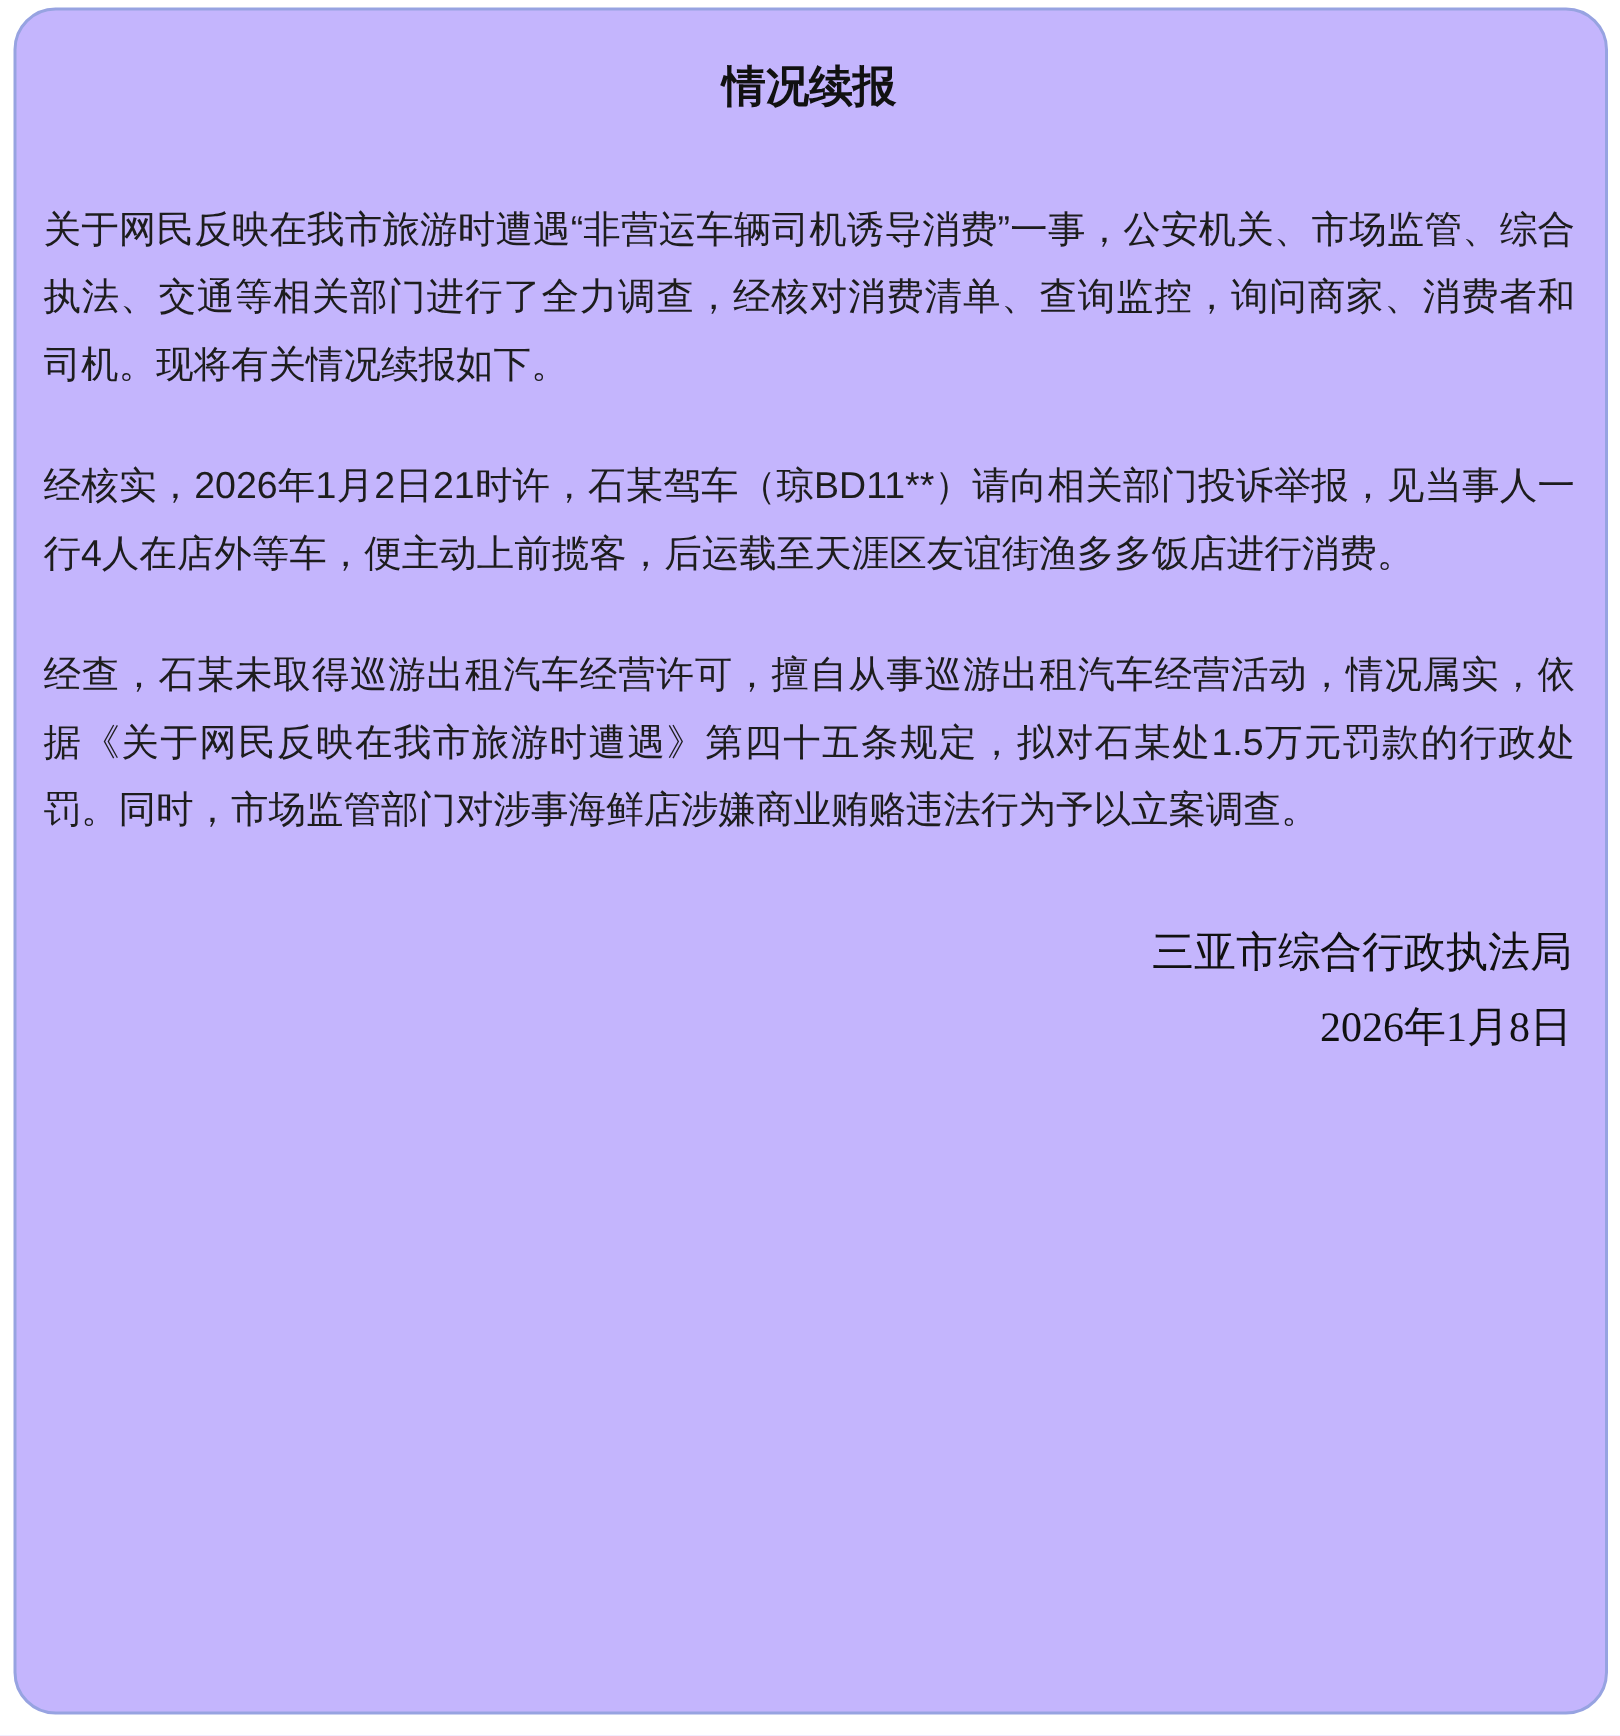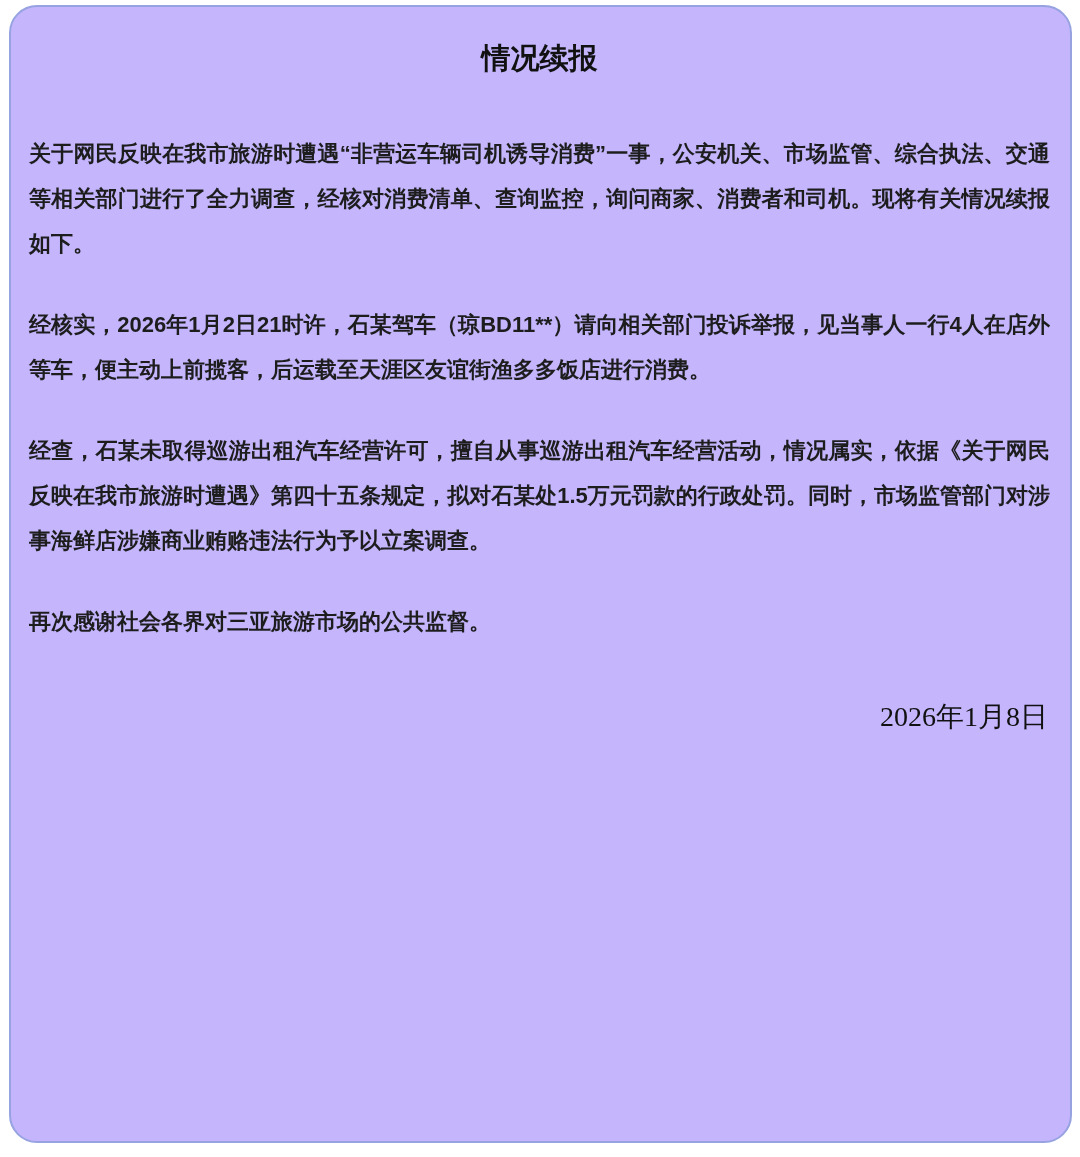--- a/index.html
+++ b/index.html
@@ -28,27 +28,26 @@
     font-family: "Liberation Serif", "DejaVu Serif", serif;
     font-size: 29px;
     font-weight: bold;
     color: #111111;
     text-align: center;
     line-height: 38px;
     margin: 2px 0 54px 0;
   }
 
   .notice-body p {
-    font-size: 22px;
+    font-size: 25px;
     line-height: 45px;
     color: #1d1d1d;
     text-align: justify;
     margin: 0 0 36px 0;
     word-break: break-all;
-    font-weight: bold;
   }
 
   .notice-signature {
     margin-top: 48px;
     text-align: right;
     font-family: "Liberation Serif", "DejaVu Serif", serif;
     font-size: 28px;
     line-height: 50px;
     color: #111111;
     padding-right: 2px;
@@ -58,20 +57,20 @@
 <body>
 
 <div class="notice-card">
 
   <h1 class="notice-title">情况续报</h1>
 
   <div class="notice-body">
     <p>关于网民反映在我市旅游时遭遇“非营运车辆司机诱导消费”一事，公安机关、市场监管、综合执法、交通等相关部门进行了全力调查，经核对消费清单、查询监控，询问商家、消费者和司机。现将有关情况续报如下。</p>
     <p>经核实，2026年1月2日21时许，石某驾车（琼BD11**）请向相关部门投诉举报，见当事人一行4人在店外等车，便主动上前揽客，后运载至天涯区友谊街渔多多饭店进行消费。</p>
     <p>经查，石某未取得巡游出租汽车经营许可，擅自从事巡游出租汽车经营活动，情况属实，依据《关于网民反映在我市旅游时遭遇》第四十五条规定，拟对石某处1.5万元罚款的行政处罚。同时，市场监管部门对涉事海鲜店涉嫌商业贿赂违法行为予以立案调查。</p>
-    <p>再次感谢社会各界对三亚旅游市场的公共监督。</p>
   </div>
 
   <div class="notice-signature">
+    <div>三亚市综合行政执法局</div>
     <div>2026年1月8日</div>
   </div>
 
 </div>
 
 </body></html>

